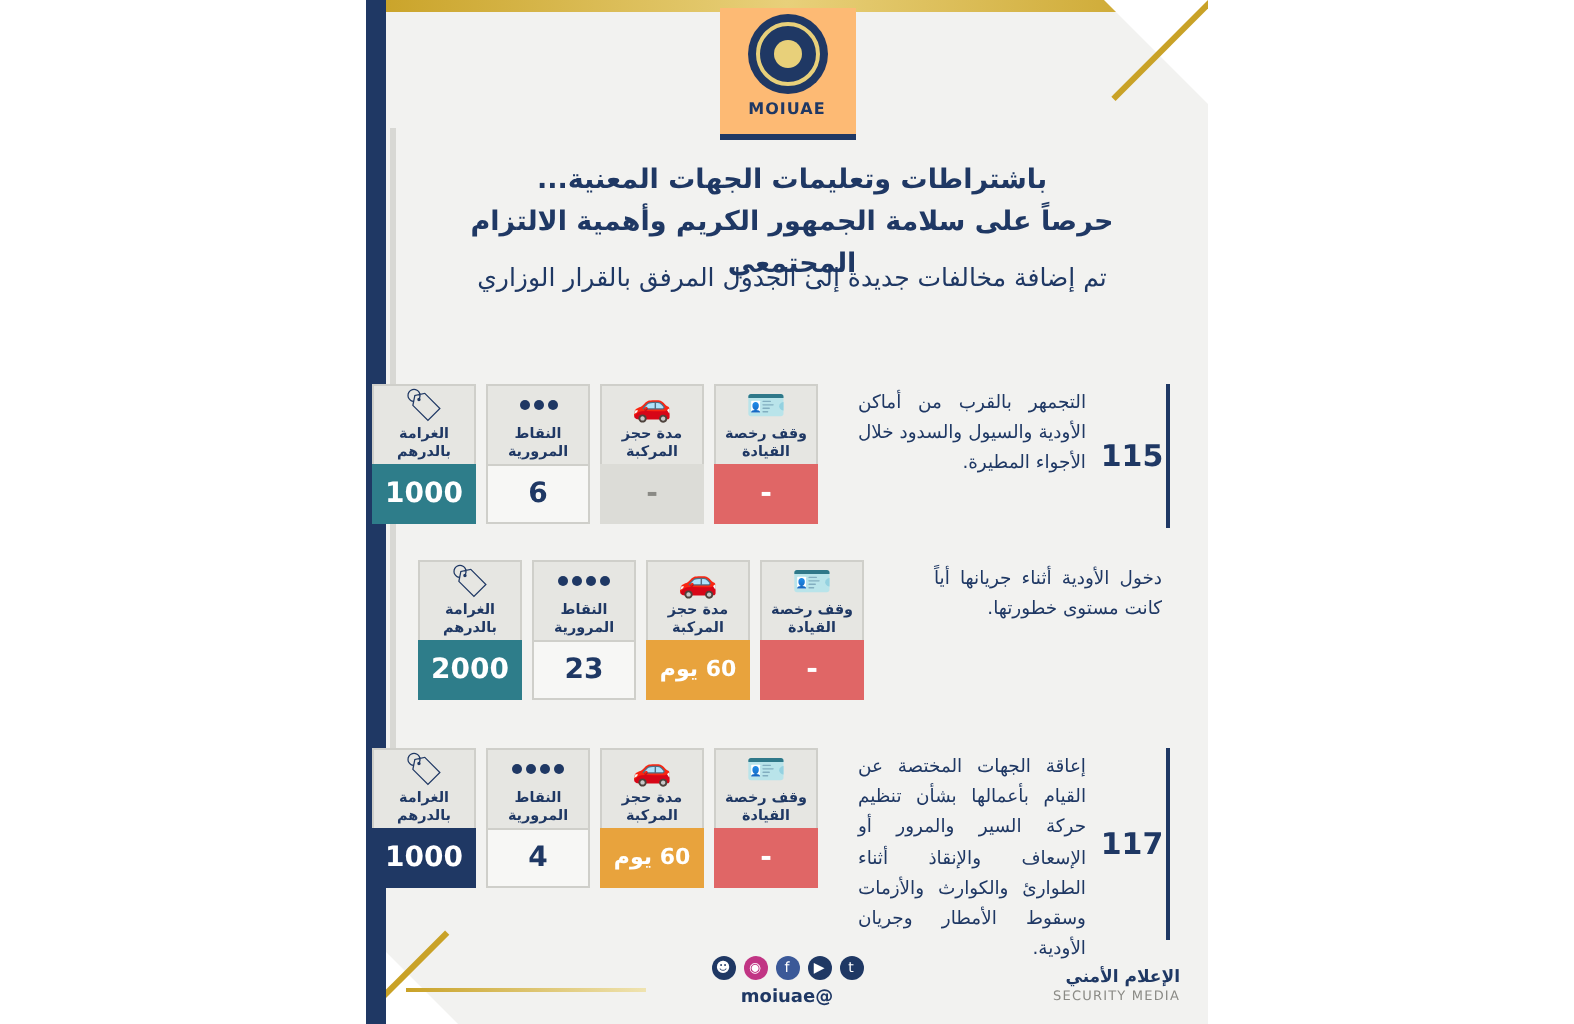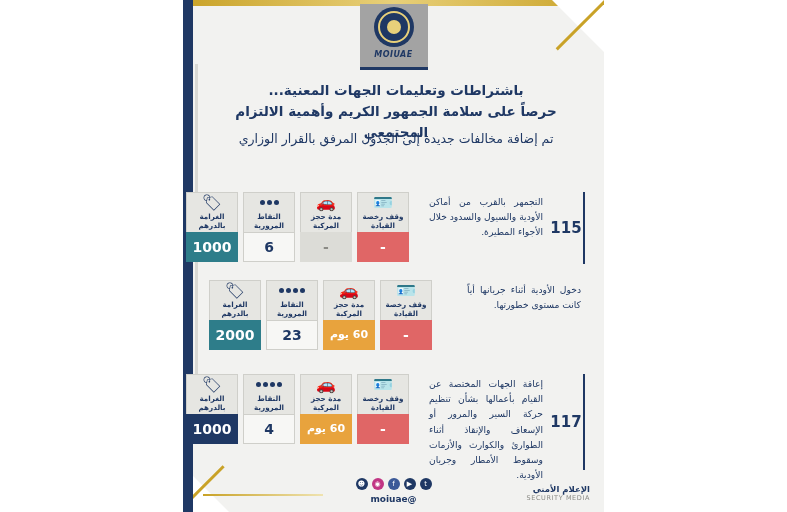--- a/index.html
+++ b/index.html
@@ -9,21 +9,21 @@
   
   .gold-top{position:absolute;left:0;top:0;width:421px;height:6px;background:linear-gradient(90deg,#c9a227,#e8d07a,#c9a227);}
   .corner-tr{position:absolute;right:0;top:0;width:0;height:0;border-top:52px solid #ffffff;border-left:52px solid transparent;}
   .corner-tr-line{position:absolute;right:-4px;top:-4px;width:74px;height:3px;background:#c9a227;transform:rotate(-45deg);transform-origin:right top;}
   .corner-bl{position:absolute;left:0;bottom:0;width:0;height:0;border-bottom:46px solid #ffffff;border-right:46px solid transparent;}
   .corner-bl-line{position:absolute;left:-5px;bottom:-2px;width:66px;height:3px;background:#c9a227;transform:rotate(-45deg);transform-origin:left bottom;}
   .left-bar{position:absolute;left:0;top:0;width:10px;height:512px;background:#1f3864;}
   .left-bar-inner{position:absolute;left:12px;top:64px;width:3px;height:380px;background:#d8d8d4;}
 
   
-  .emblem-box{position:absolute;left:50%;transform:translateX(-50%);top:4px;width:68px;height:66px;background:#a3a3a3;border-bottom:3px solid #1f3864;display:flex;flex-direction:column;align-items:center;justify-content:flex-start;padding-top:3px;box-sizing:border-box;font-style:italic;}
+  .emblem-box{position:absolute;left:50%;transform:translateX(-50%);top:4px;width:68px;height:66px;background:#fdba74;border-bottom:3px solid #1f3864;display:flex;flex-direction:column;align-items:center;justify-content:flex-start;padding-top:3px;box-sizing:border-box;}
   .emblem-circle{width:40px;height:40px;border-radius:50%;background:#1f3864;display:flex;align-items:center;justify-content:center;}
   .emblem-inner{width:28px;height:28px;border-radius:50%;border:2px solid #e8d07a;background:#1f3864;position:relative;}
   .emblem-inner:before{content:"";position:absolute;left:50%;top:50%;width:14px;height:14px;margin:-7px 0 0 -7px;border-radius:50%;background:#e8d07a;}
   .emblem-label{font-size:8px;font-weight:bold;color:#1f3864;letter-spacing:.5px;margin-top:3px;}
 
   
   .headline{position:absolute;left:28px;top:80px;width:370px;text-align:center;color:#1f3864;font-weight:bold;font-size:13.5px;line-height:1.55;}
   .subhead{position:absolute;left:28px;top:128px;width:370px;text-align:center;color:#1f3864;font-size:12.5px;line-height:1.7;}
   .subhead div{white-space:nowrap;}
 

